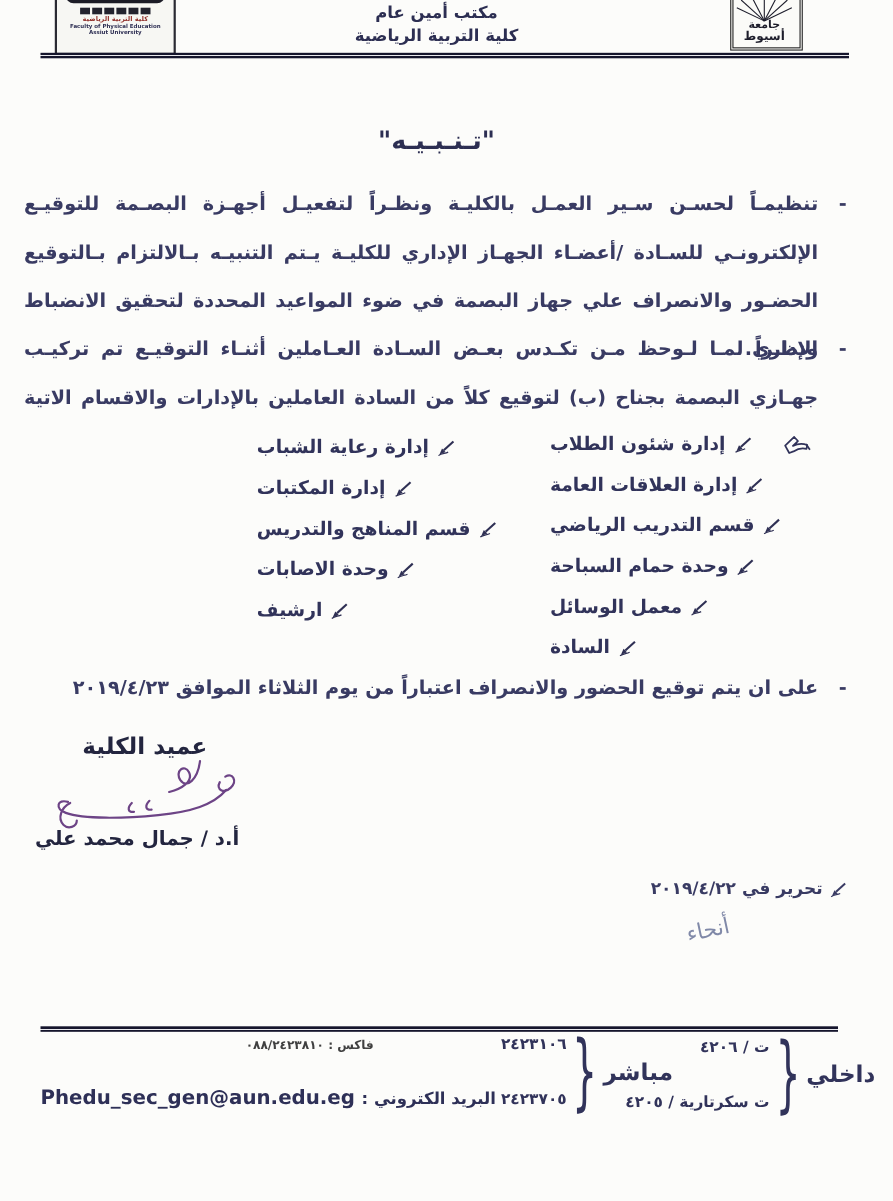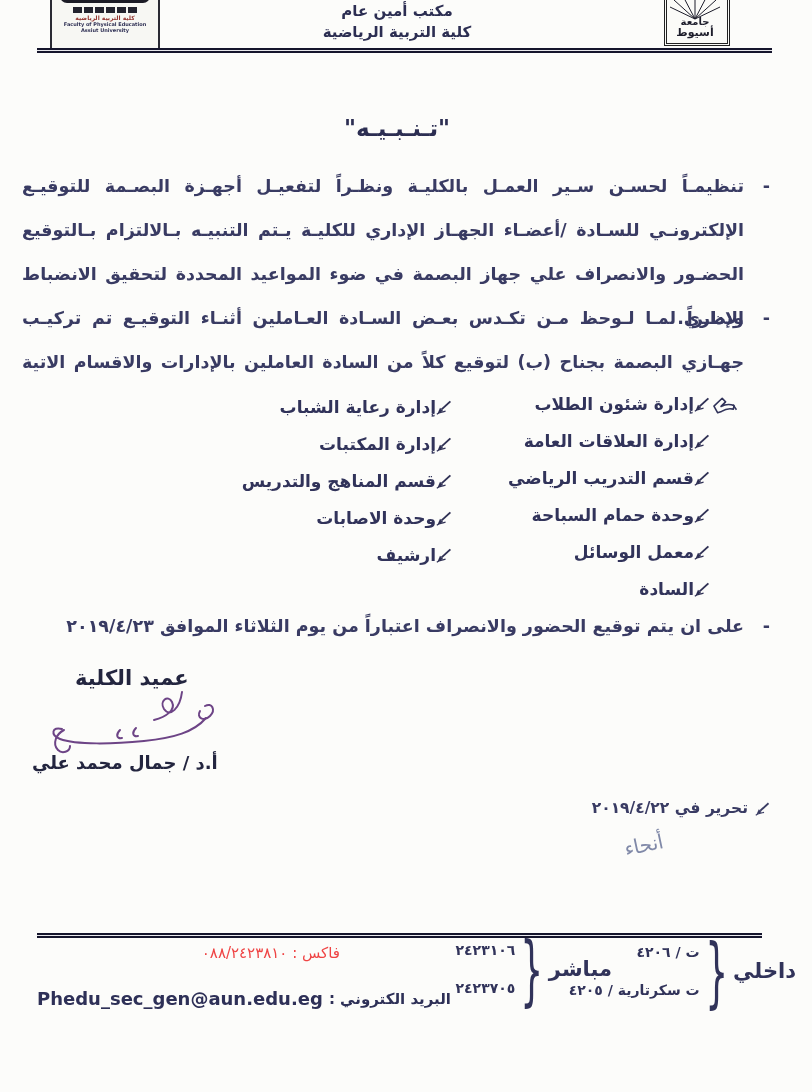--- a/index.html
+++ b/index.html
@@ -41,40 +41,40 @@
     font-size:17.5px;font-weight:700;line-height:44px;text-align:justify;color:#393b63;}
   .para .dash{position:absolute;right:2px;top:0;font-weight:800;}
   .p1{top:164px;}
   .p2{top:296px;}
   .p3{top:604px;text-align:right;}
   .hand-icon{display:inline-block;vertical-align:-4px;margin-right:6px;transform:rotate(-6deg);}
   
   .dept-col{position:absolute;font-size:17px;font-weight:800;color:#31335a;}
   .dept-col1{top:385px;right:102px;}
   .dept-col2{top:388px;right:360px;}
-  .dept{display:flex;align-items:center;height:37px;justify-content:flex-start;}
+  .dept{display:flex;align-items:center;gap:8px;height:37px;justify-content:flex-end;}
   .pen-icon{flex:0 0 auto;display:inline-block;}
   
   .sig-title{position:absolute;top:666px;left:93px;font-size:21px;font-weight:900;color:#23253f;}
   .sig-svg{position:absolute;top:686px;left:42px;}
   .sig-name{position:absolute;top:752px;left:50px;font-size:18px;font-weight:900;color:#23253f;}
   .date-line{position:absolute;top:799px;right:42px;display:flex;align-items:center;gap:7px;
     font-size:15.5px;font-weight:700;color:#393b63;}
   .hand-note{position:absolute;top:833px;right:148px;font-size:20px;color:#8089a8;
     transform:rotate(-12deg);font-weight:400;}
   
   .f-group{position:absolute;display:flex;align-items:center;gap:4px;direction:rtl;
     font-size:14px;font-weight:700;color:#31335a;}
   .f-label{font-size:21px;}
   .f-brace{font-size:40px;font-weight:400;transform:scaleY(1.9) scaleX(.9);
     line-height:1;direction:ltr;color:#31335a;}
-  .f-lines{display:flex;flex-direction:column;gap:22px;text-align:right;}
+  .f-lines{display:flex;flex-direction:column;gap:34px;text-align:right;}
   .f-internal{top:944px;right:16px;}
   .f-direct{top:942px;right:200px;}
-  .f-fax{position:absolute;top:944px;right:472px;font-size:15px;font-weight:400;color:#ef4444;
+  .f-fax{position:absolute;top:944px;right:472px;font-size:11px;font-weight:700;color:#404040;
     white-space:nowrap;}
   .f-email{position:absolute;top:988px;left:55px;font-size:15px;font-weight:800;color:#2e3057;
     display:flex;align-items:center;gap:6px;direction:rtl;white-space:nowrap;}
   .f-email .email-addr{direction:ltr;font-size:18px;}
   svg{display:block;}
 </style>
 </head>
 <body>
 
 <div class="page">

